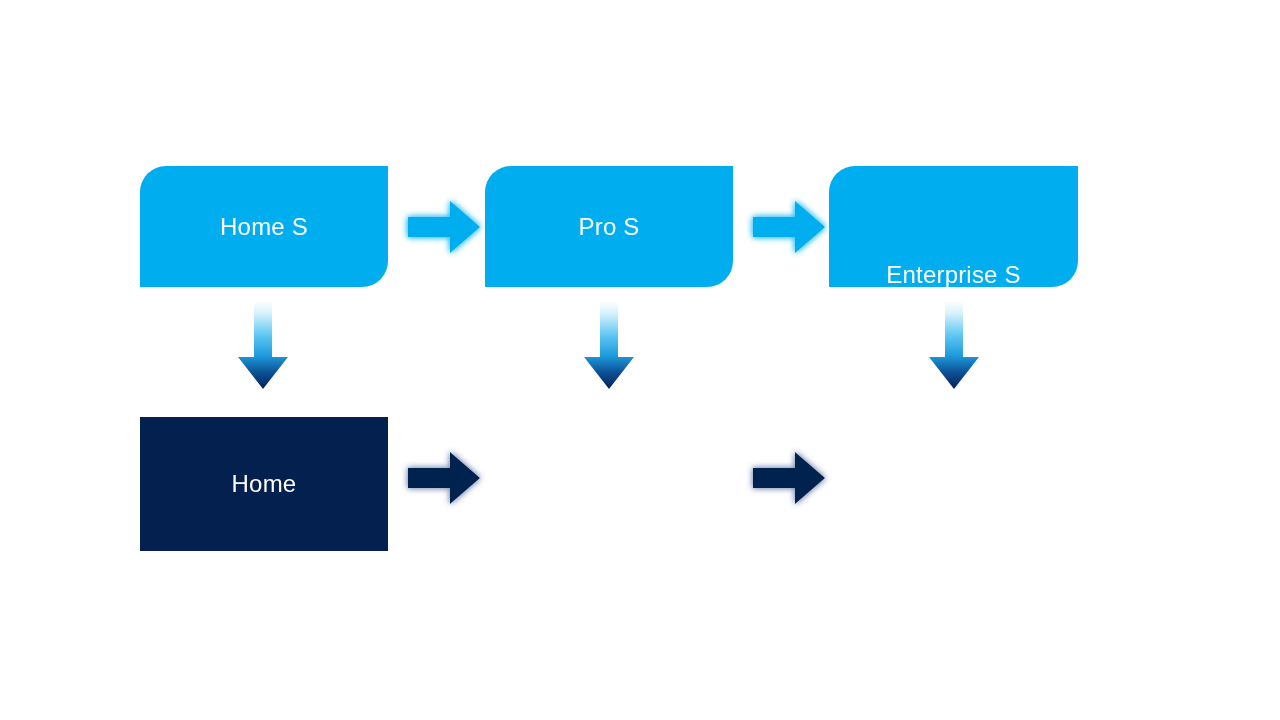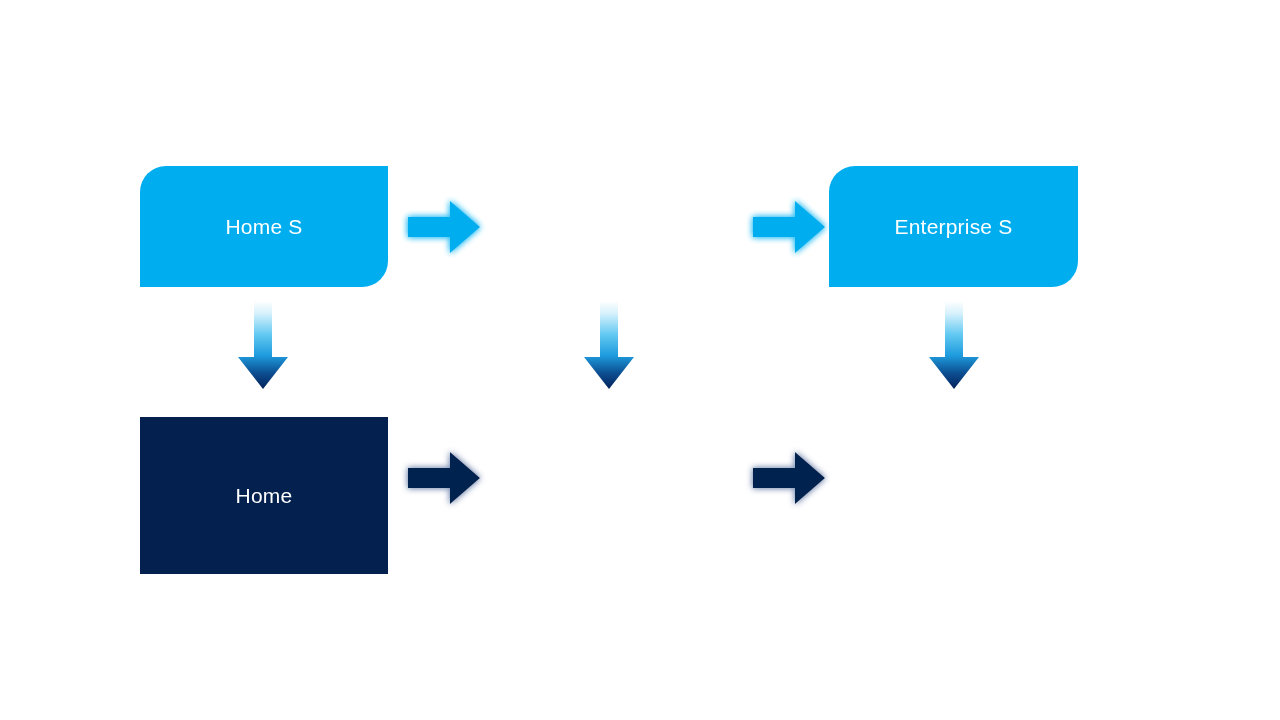--- a/index.html
+++ b/index.html
@@ -23,21 +23,21 @@
   }
 
   
   .node {
     position: absolute;
     display: flex;
     align-items: center;
     justify-content: center;
     box-sizing: border-box;
     color: #ffffff;
-    font-size: 21px;
+    font-size: 24px;
     font-weight: 400;
     letter-spacing: 0.2px;
     line-height: 1;
     user-select: none;
   }
 
   .node.light {
     background: #00AEEF;
     border-radius: 26px 0px 26px 0px;
   }
@@ -47,25 +47,25 @@
     border-radius: 0;
   }
 
   .node-label {
     display: block;
     pointer-events: none;
   }
 
   
   .r1 { top: 166px; height: 121px; }
-  .r2 { top: 417px; height: 157px; }
+  .r2 { top: 417px; height: 134px; }
 
   .c1 { left: 140px; width: 248px; }
   .c2 { left: 485px; width: 248px; }
-  .c3 { left: 829px; width: 249px; }
+  .c3 { left: 829px; width: 249px; align-items: flex-end; }
 
   
   .arrow-h {
     position: absolute;
     width: 86px;
     height: 72px;
   }
   .arrow-h.a1 { left: 400px; }
   .arrow-h.a2 { left: 745px; }
   .arrow-h.row1 { top: 191px; }
@@ -90,20 +90,23 @@
 </style>
 </head>
 <body>
 
 <div id="canvas">
 
   <div class="node light r1 c1">
     <span class="node-label">Home S</span>
   </div>
 
+  <div class="node light r1 c2">
+    <span class="node-label">Pro S</span>
+  </div>
 
   <div class="node light r1 c3">
     <span class="node-label">Enterprise S</span>
   </div>
 
   <div class="node dark r2 c1">
     <span class="node-label">Home</span>
   </div>
 
 

